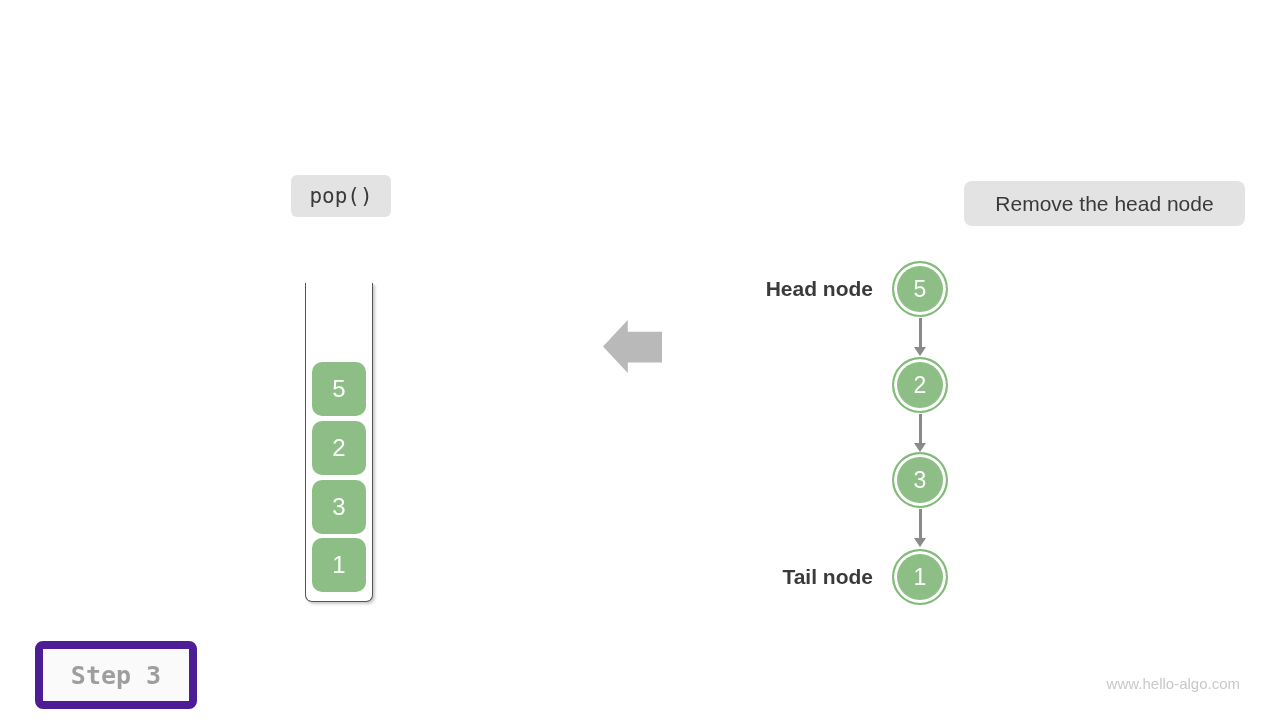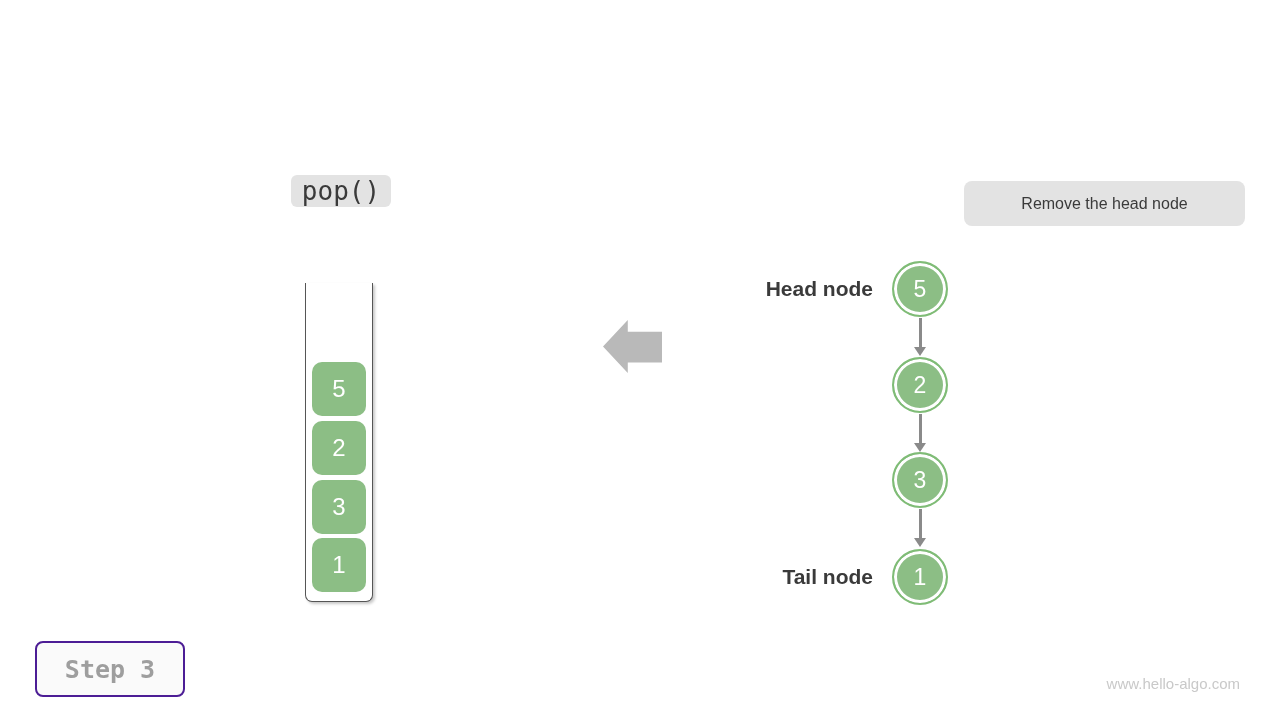--- a/index.html
+++ b/index.html
@@ -12,36 +12,36 @@
     position: relative;
     width: 1280px;
     height: 720px;
     background: #ffffff;
     overflow: hidden;
   }
   
   .op-label {
     position: absolute;
     left: 291px; top: 175px;
-    width: 100px; height: 32px;
+    width: 100px; height: 42px;
     background: var(--label-bg);
     border-radius: 6px;
     display: flex; align-items: center; justify-content: center;
     font-family: "DejaVu Sans Mono", monospace;
-    font-size: 26px;
+    font-size: 21px;
     color: var(--dark-text);
   }
   .desc-label {
     position: absolute;
     left: 964px; top: 181px;
     width: 281px; height: 45px;
     background: var(--label-bg);
     border-radius: 8px;
     display: flex; align-items: center; justify-content: center;
-    font-size: 16px;
+    font-size: 21px;
     color: var(--dark-text);
   }
   
   .stack-container {
     position: absolute;
     left: 305px; top: 283px;
     width: 66px; height: 318px;
     border: 1.5px solid #555555;
     border-top: none;
     border-radius: 0 0 7px 7px;
@@ -118,21 +118,21 @@
     font-size: 21px;
     font-weight: bold;
     color: var(--dark-text);
   }
   
   .step-box {
     position: absolute;
     left: 35px; top: 641px;
     width: 146px; height: 52px;
     background: #fafafa;
-    border: 2px solid #4c1d95;
+    border: 8px solid #4c1d95;
     border-radius: 8px;
     display: flex; align-items: center; justify-content: center;
     font-family: "DejaVu Sans Mono", monospace;
     font-size: 25px;
     font-weight: bold;
     color: var(--step-text);
   }
   
   .watermark {
     position: absolute;

